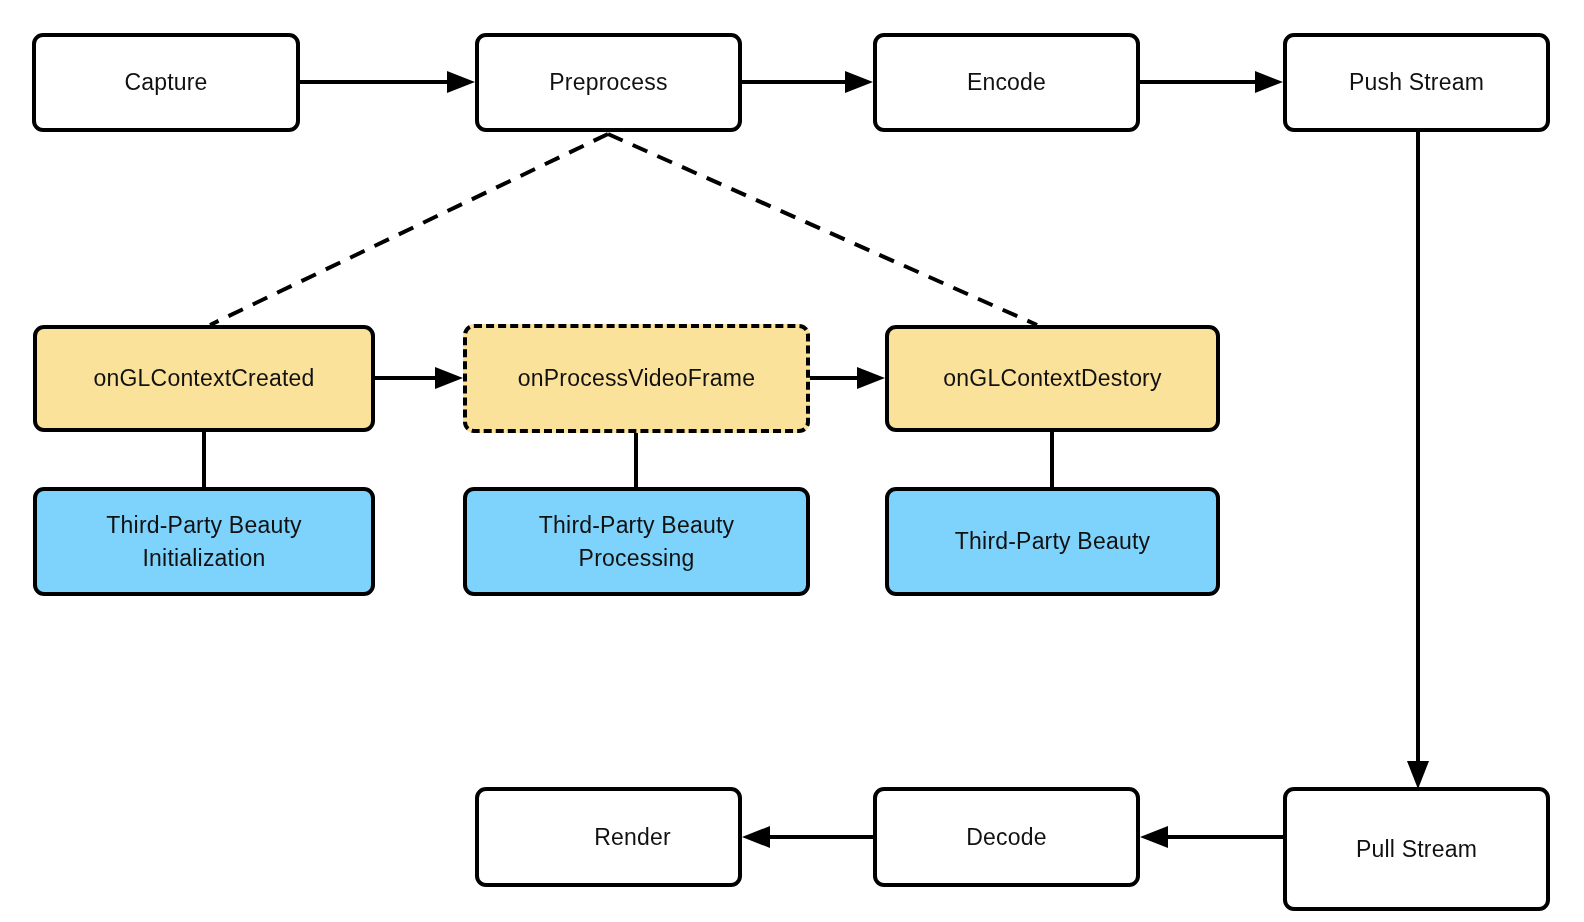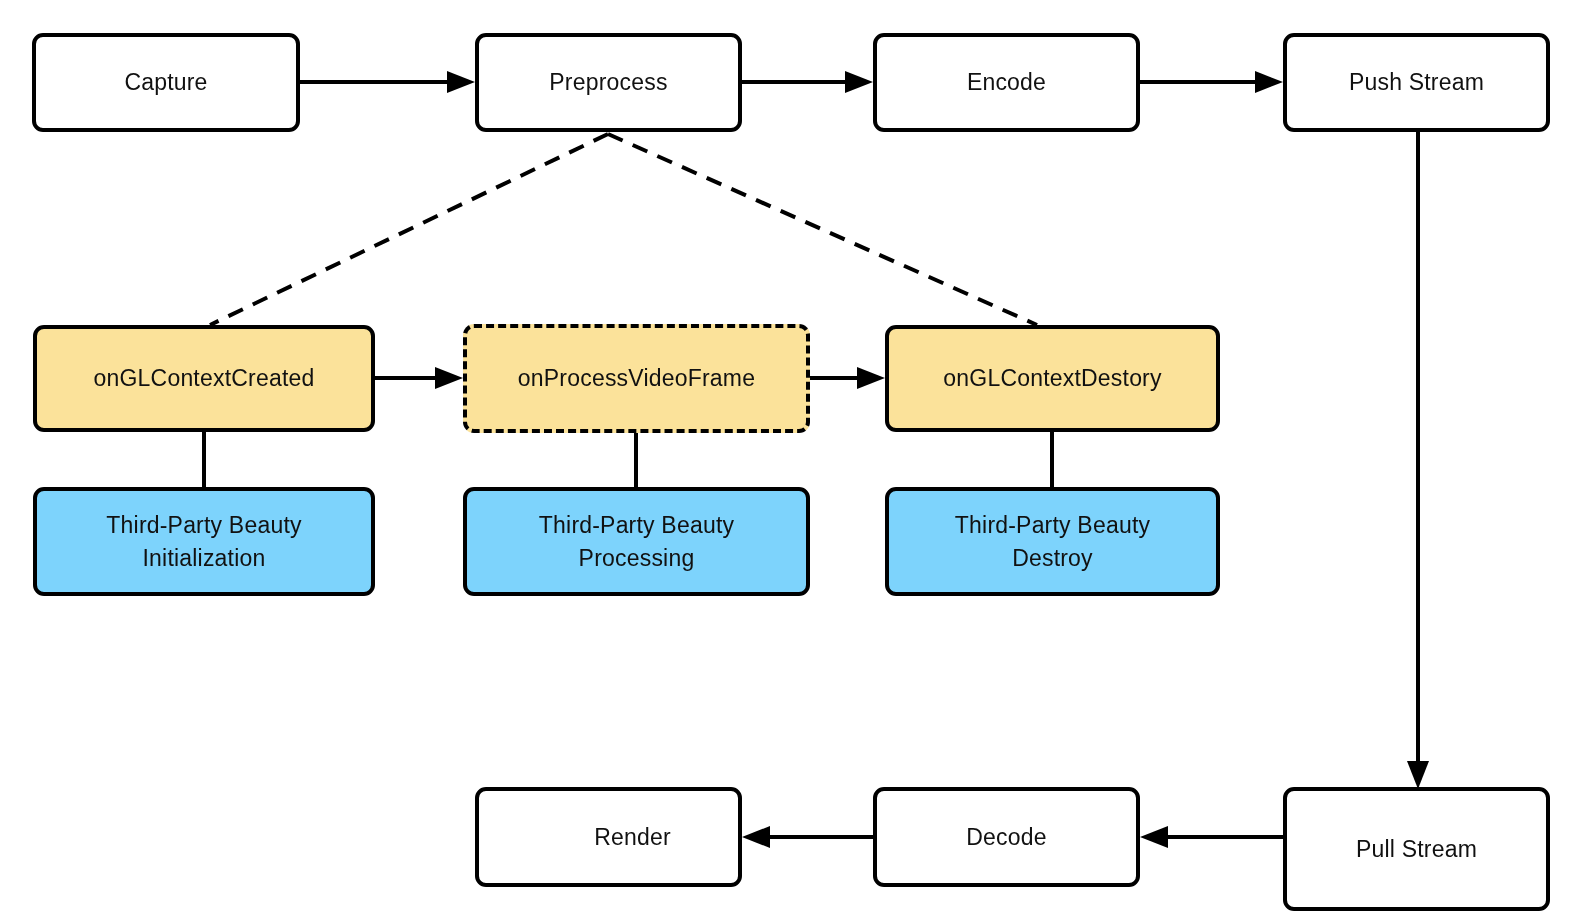--- a/index.html
+++ b/index.html
@@ -131,21 +131,20 @@
   </div>
   <div class="node orange" id="beauty-processing">
     <span class="two-line">
       <span style="display:block">Third-Party Beauty</span>
       <span style="display:block">Processing</span>
     </span>
   </div>
   <div class="node orange" id="beauty-destroy">
     <span class="two-line">
       <span style="display:block">Third-Party Beauty</span>
-      <span style="display:block">Destroy</span>
     </span>
   </div>
 
   <div class="node" id="render">
     <span>Render</span>
   </div>
   <div class="node" id="decode">
     <span>Decode</span>
   </div>
   <div class="node" id="pull-stream">

